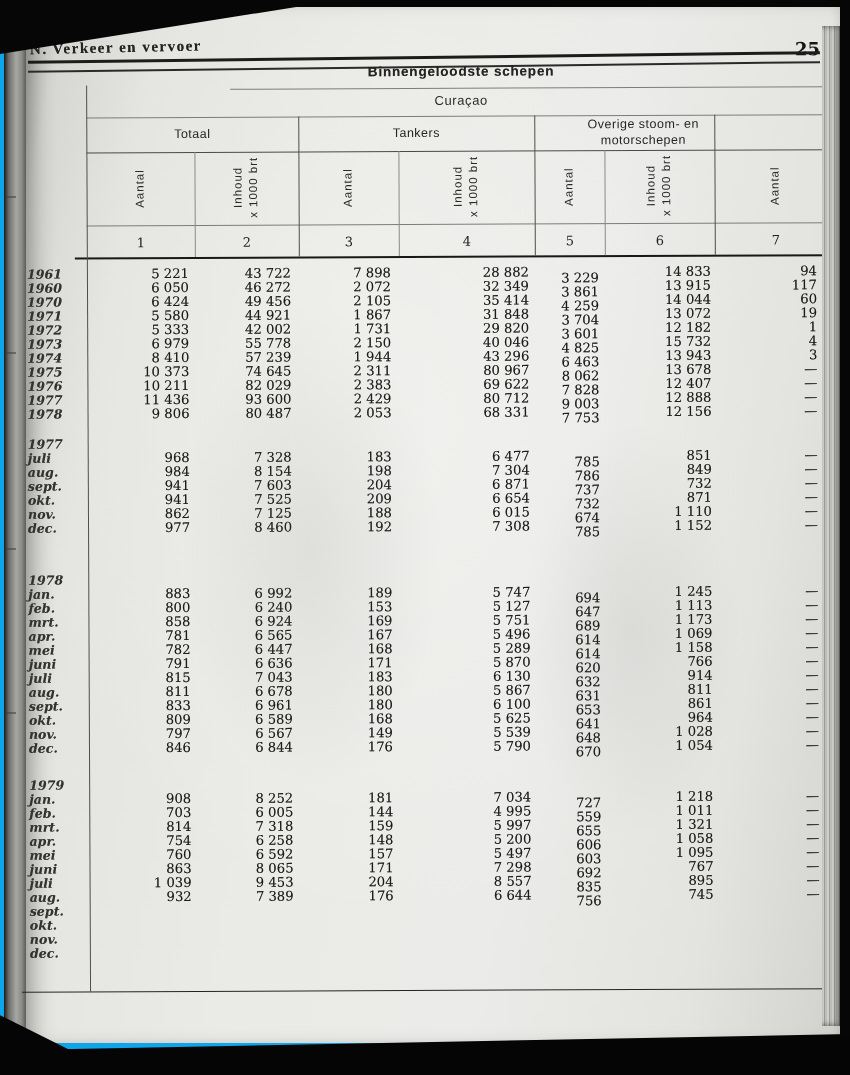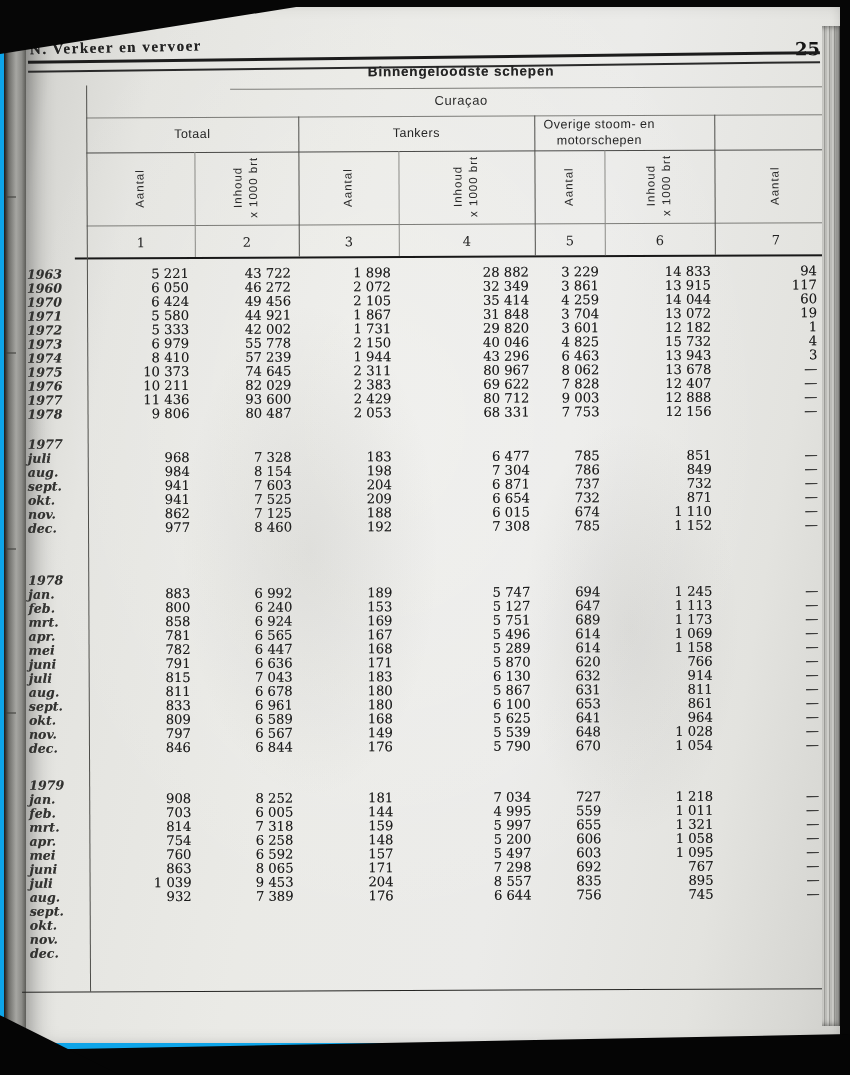--- a/index.html
+++ b/index.html
@@ -63,21 +63,21 @@
   .sec-years{margin-top:0;}
   .sec-m1977{margin-top:16px;}
   .sec-m1978{margin-top:38px;}
   .sec-m1979{margin-top:23px;}
   .val{font-family:"DejaVu Serif",serif;font-size:13.2px;color:#1c1c1c;text-align:right;
         text-shadow:0 0 .4px rgba(20,20,20,.45);}
   .row .val:nth-child(2){padding-right:6px;}
   .row .val:nth-child(3){padding-right:8px;}
   .row .val:nth-child(4){padding-right:8px;}
   .row .val:nth-child(5){padding-right:6px;}
-  .row .val:nth-child(6){padding-right:6px;}
+  .row .val:nth-child(6){padding-right:6px;margin-top:6px;}
   .row .val:nth-child(7){padding-right:4px;}
   .row .val:nth-child(8){padding-right:20px;}
   .lbl{font-family:"DejaVu Serif",serif;font-style:italic;font-weight:bold;font-size:12.6px;
         color:#323230;padding-left:8px;text-align:left;text-shadow:0 0 .4px rgba(40,40,40,.4);}
   .smudge{position:absolute;pointer-events:none;background:
         radial-gradient(ellipse, rgba(90,90,86,.10) 0%, rgba(90,90,86,0) 70%);}
 </style>
 </head>
 <body>
 
@@ -101,21 +101,21 @@
     <div class="hline faint" style="left:232px;top:88px;width:606px;"></div>
     <div class="t-sub">Curaçao</div>
     <div class="hline faint" style="left:88px;top:116px;width:750px;"></div>
 
     <div class="ghead" style="left:88px;width:212px;">
       <span style="white-space:pre-line;">Totaal</span>
       </div>
     <div class="ghead" style="left:300px;width:236px;">
       <span style="white-space:pre-line;">Tankers</span>
       </div>
-    <div class="ghead" style="left:511px;width:180px;">
+    <div class="ghead" style="left:555px;width:180px;">
       <span style="white-space:pre-line;">Overige stoom- en
 motorschepen</span>
       </div>
     <div class="hline" style="left:88px;top:151px;width:750px;"></div>
 
     <div class="subhead" style="left:88px;width:108px;">
         <span class="vtext">Aantal</span>
       </div>
     <div class="subhead" style="left:196px;width:104px;">
         <span class="vtext">Inhoud
@@ -153,24 +153,24 @@
     <div class="vline" style="left:300px;top:116px;height:140px;"></div>
     <div class="vline" style="left:536px;top:116px;height:140px;"></div>
     <div class="vline" style="left:716px;top:116px;height:140px;"></div>
     <div class="vline light" style="left:196px;top:151px;height:105px;"></div>
     <div class="vline light" style="left:400px;top:151px;height:105px;"></div>
     <div class="vline light" style="left:606px;top:151px;height:105px;"></div>
 
     <div id="rows">
         <div class="section sec-years">
           <div class="row">
-            <span class="lbl">1963</span>
+            <span class="lbl">1961</span>
             <span class="val">5 221</span>
             <span class="val">43 722</span>
-            <span class="val">1 898</span>
+            <span class="val">7 898</span>
             <span class="val">28 882</span>
             <span class="val">3 229</span>
             <span class="val">14 833</span>
             <span class="val">94</span>
           </div>
           <div class="row">
             <span class="lbl">1960</span>
             <span class="val">6 050</span>
             <span class="val">46 272</span>
             <span class="val">2 072</span>

